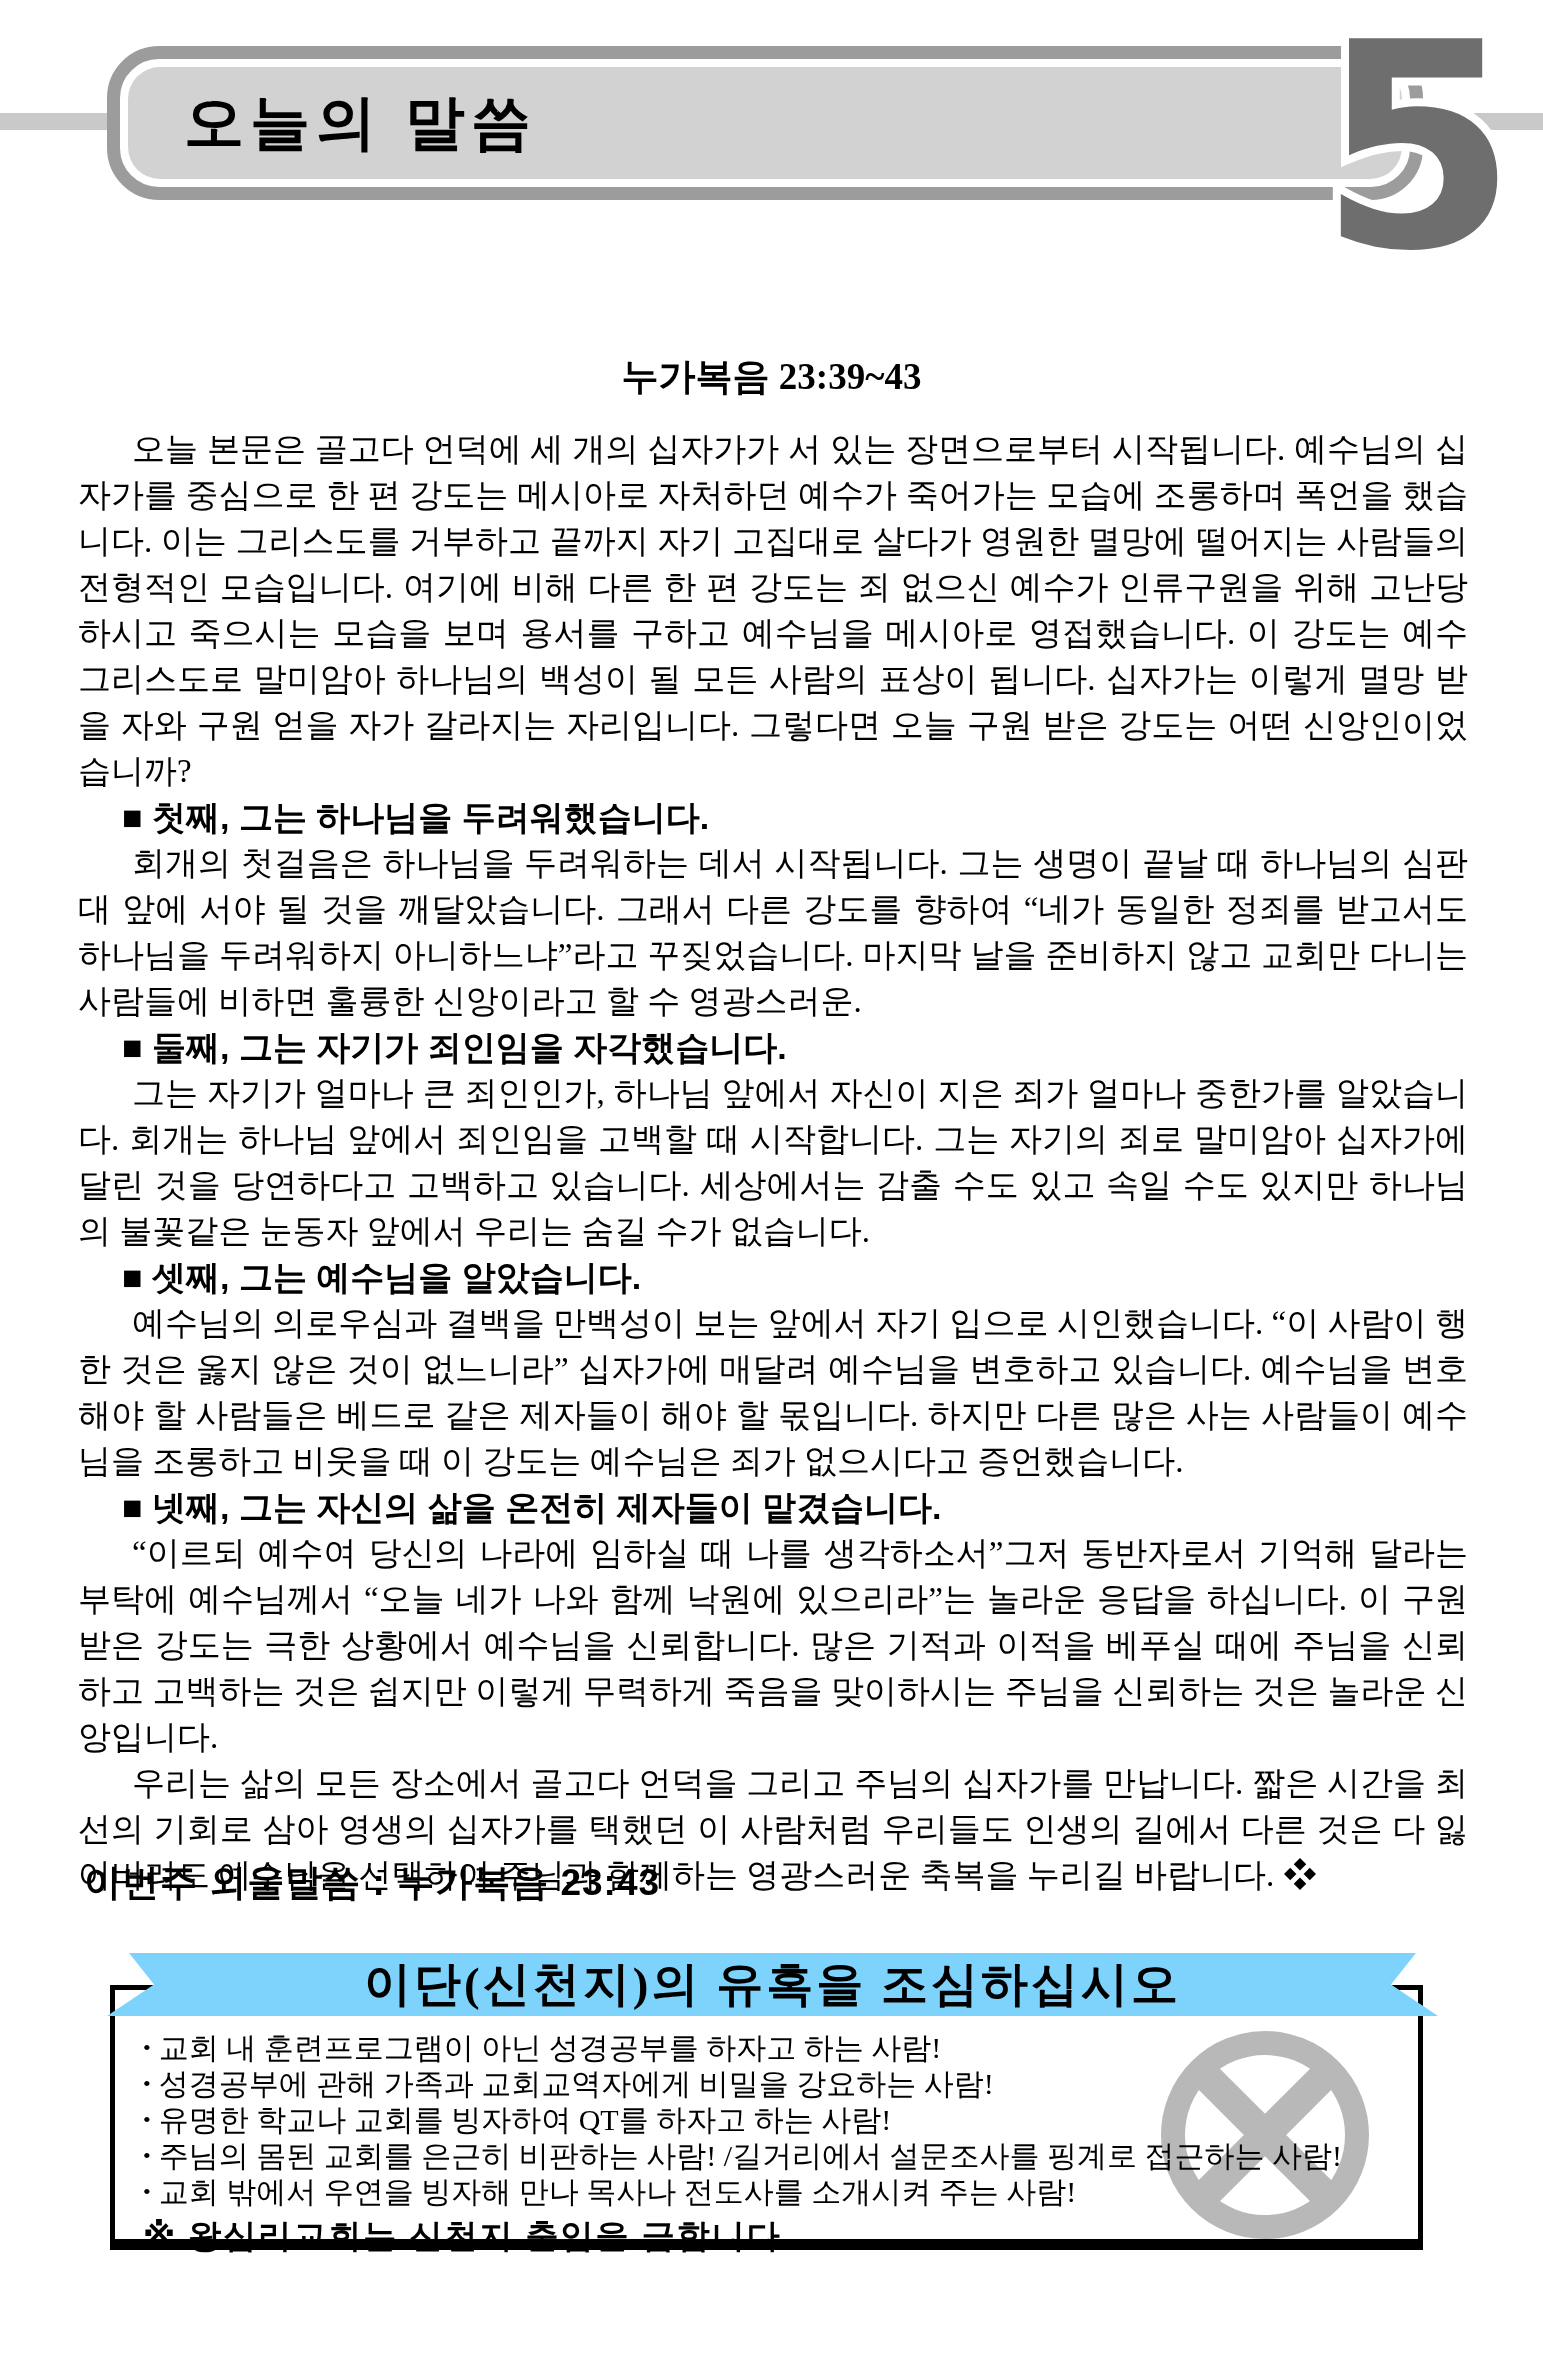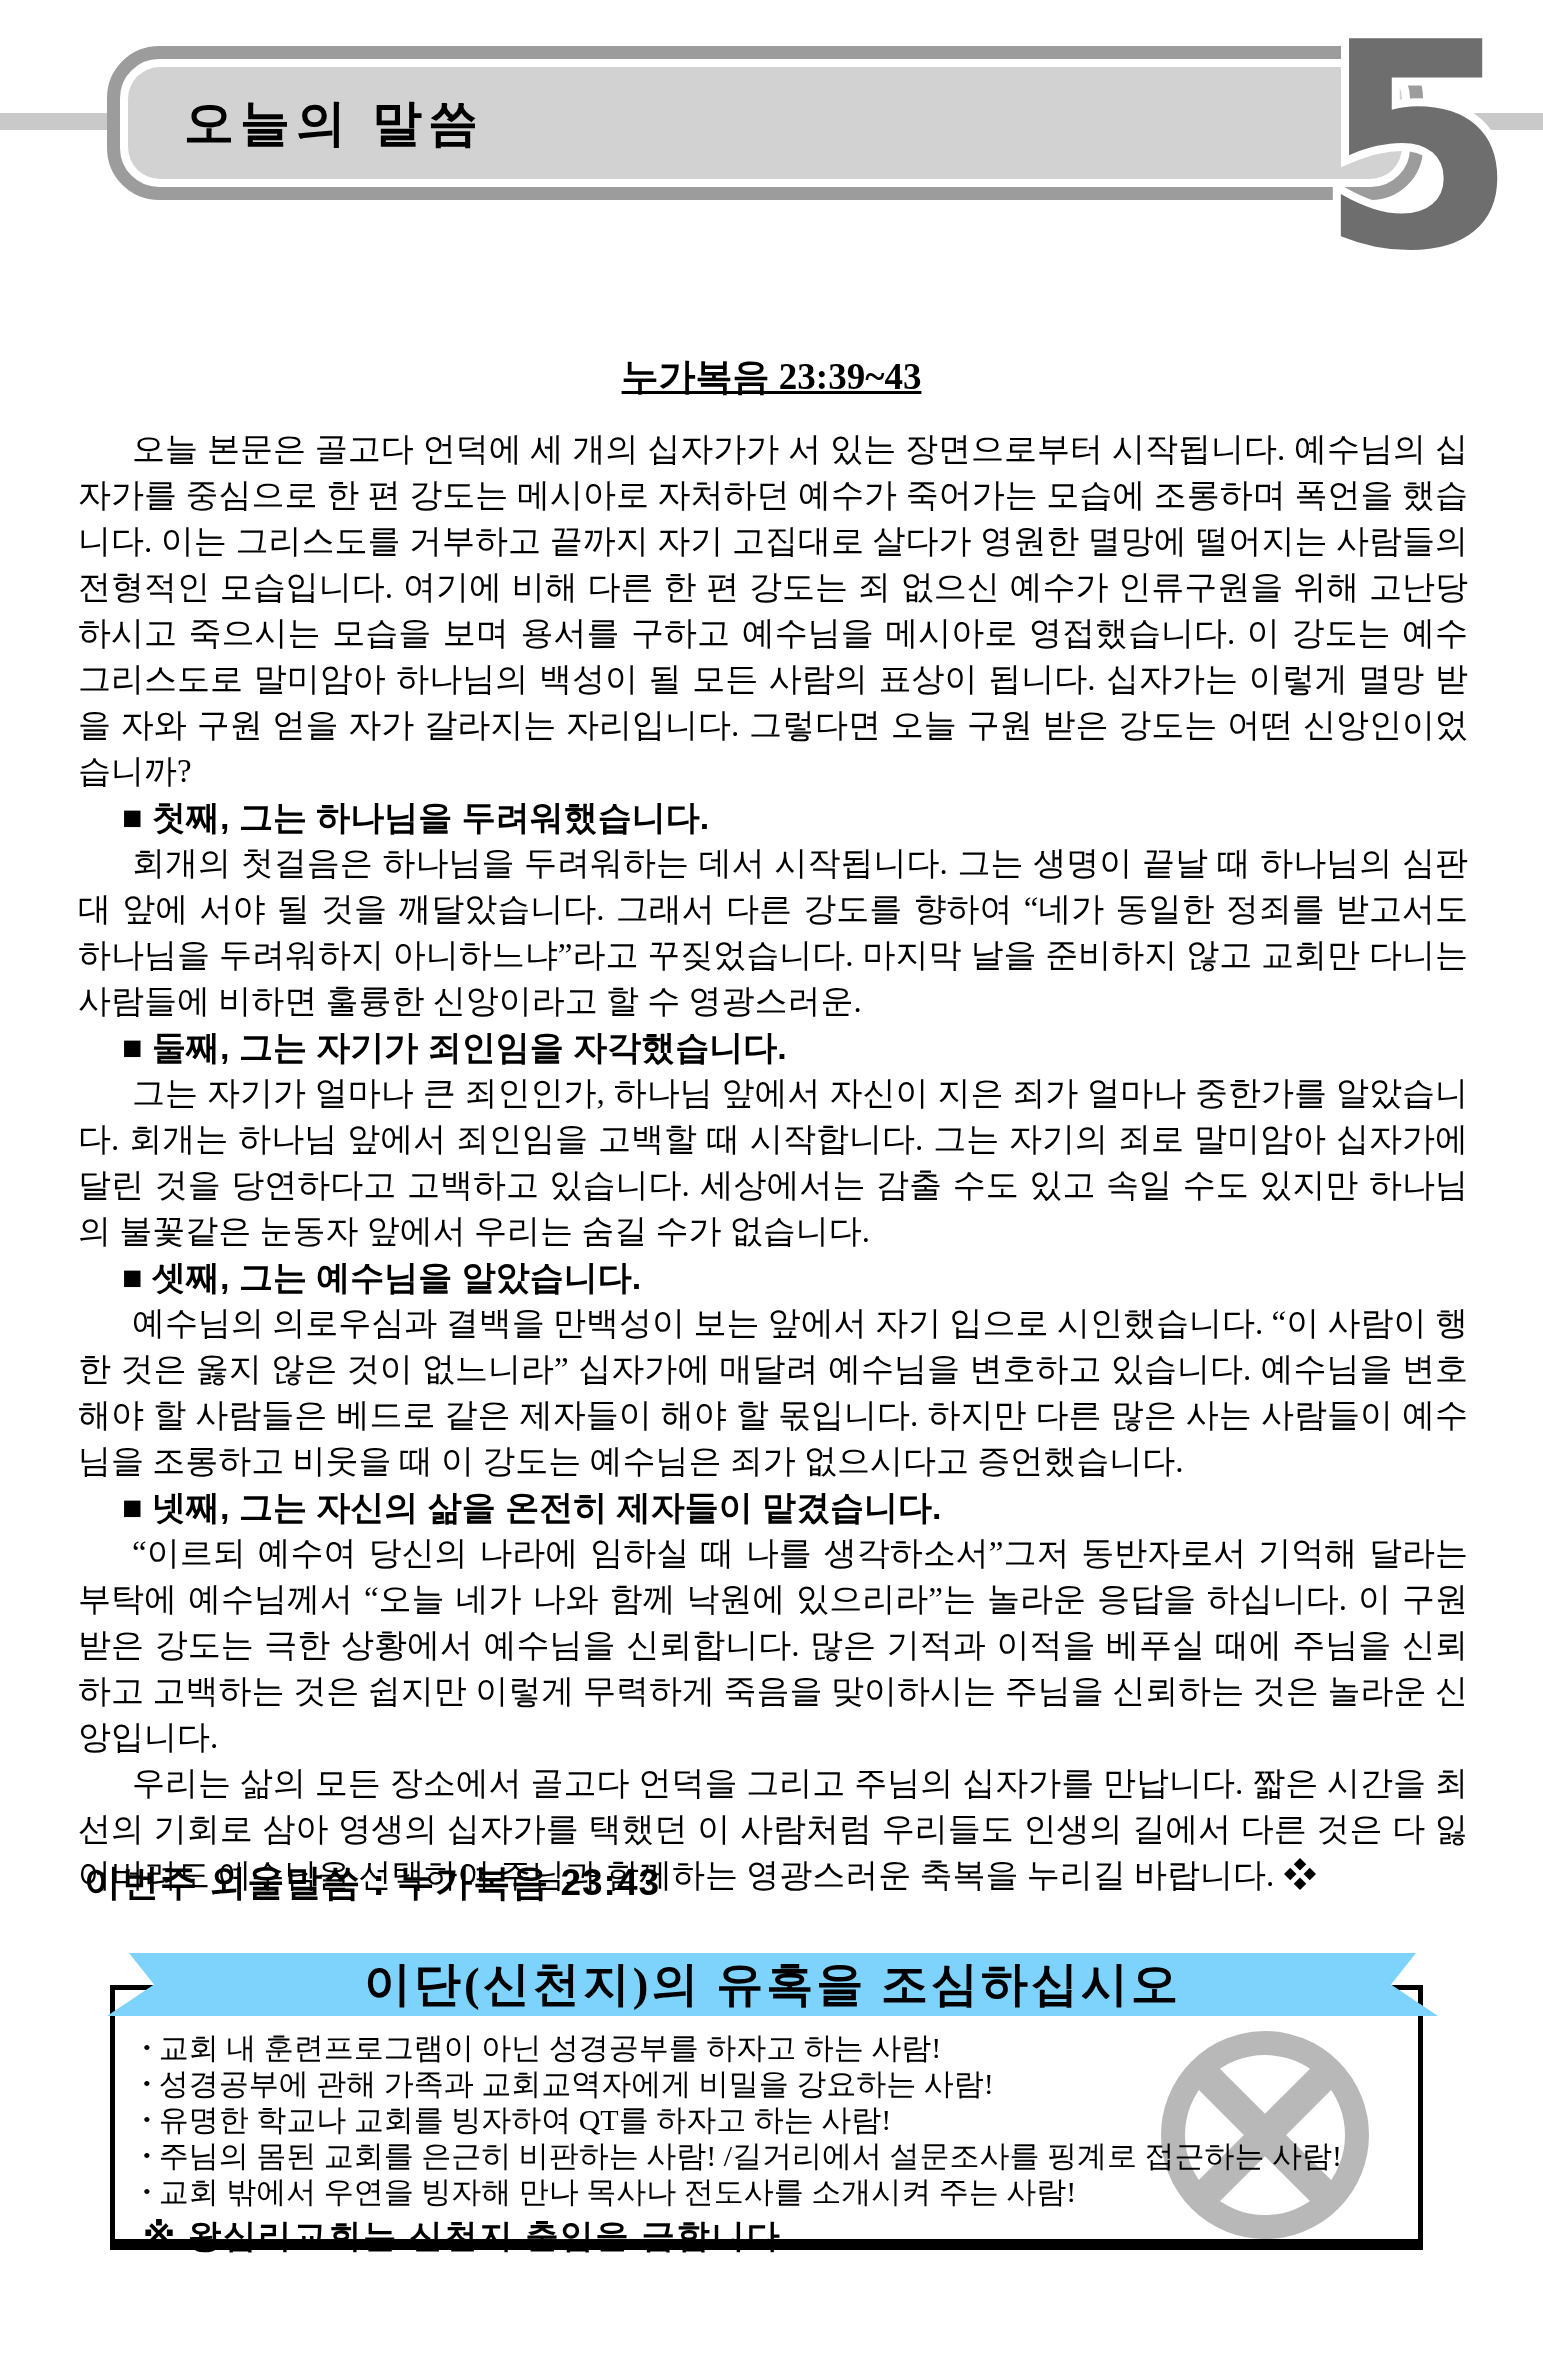--- a/index.html
+++ b/index.html
@@ -15,31 +15,31 @@
   .bar-left{position:absolute;top:113px;left:0;width:114px;height:17px;background:#c9c9c9;}
   .bar-right{position:absolute;top:113px;left:1421px;right:0;height:17px;background:#c9c9c9;}
   .header-band{position:absolute;top:46px;left:107px;width:1316px;height:154px;}
   .header-outer{position:absolute;inset:0;border:13px solid #9c9c9c;border-radius:52px;background:#fff;box-sizing:border-box;}
   .header-inner{
     position:absolute;left:21px;right:21px;top:21px;bottom:21px;
     background:#d2d2d2;border-radius:32px;
     display:flex;align-items:center;
     padding-left:56px;box-sizing:border-box;
     font-family:"Liberation Sans","DejaVu Sans",sans-serif;
-    font-weight:bold;font-size:50px;letter-spacing:6px;
+    font-weight:bold;font-size:60px;letter-spacing:6px;
   }
   .page-number-wrap{position:absolute;top:-32px;left:1196px;width:230px;height:280px;z-index:5;}
   
   .main-title{
     position:absolute;top:246px;left:0;width:100%;
     text-align:center;font-weight:bold;font-size:70px;letter-spacing:5px;
   }
   .scripture-ref{
     position:absolute;top:352px;left:0;width:100%;
-    text-align:center;font-weight:bold;font-size:37px;text-decoration:underline;
+    text-align:center;font-weight:bold;font-size:37px;
   }
   
   .sermon-body{
     position:absolute;top:426px;left:78px;width:1390px;
     font-size:33px;line-height:46px;text-align:justify;
   }
   .body-para{margin:0;text-indent:54px;}
   .section-heading{
     margin:0;padding-left:44px;text-align:left;
     font-family:"Liberation Sans","DejaVu Sans",sans-serif;

